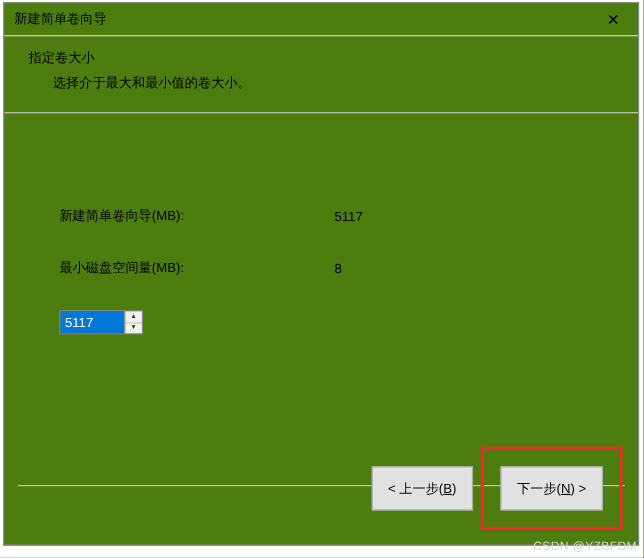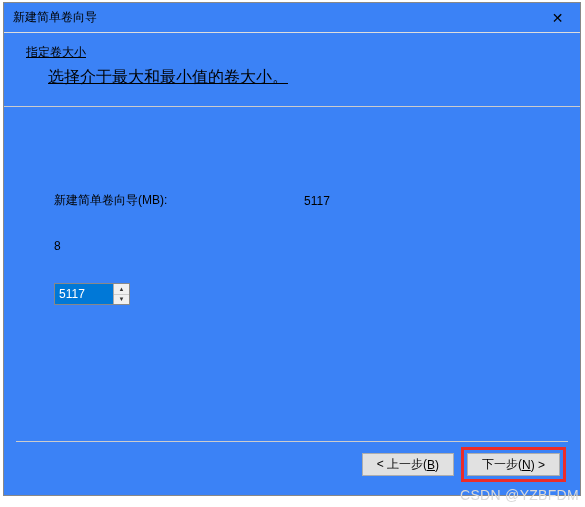--- a/index.html
+++ b/index.html
@@ -11,21 +11,21 @@
     body {
       width: 585px;
       height: 507px;
       background: #fff;
       position: relative;
     }
     .window {
       width: 578px;
       height: 494px;
       border: 1px solid #888;
-      background: #3b82f6;
+      background: #4d7c0f;
       position: absolute;
       left: 3px;
       top: 2px;
     }
     .titlebar {
       height: 30px;
       border-bottom: 1px solid #ddd;
       display: flex;
       align-items: center;
       justify-content: space-between;
@@ -47,27 +47,25 @@
       font-family: sans-serif;
     }
     .header-section {
       padding: 11px 10px 18px 22px;
       border-bottom: 1px solid #ccc;
     }
     .header-title {
       font-size: 12px;
       color: #000;
       margin-bottom: 6px;
-      text-decoration: underline;
     }
     .header-subtitle {
-      font-size: 16px;
+      font-size: 12px;
       color: #000;
       padding-left: 22px;
-      text-decoration: underline;
     }
     .content-area {
       padding: 85px 50px 0 50px;
     }
     .field-row {
       display: flex;
       align-items: center;
       margin-bottom: 30px;
       font-size: 12px;
       color: #000;
@@ -128,41 +126,41 @@
     }
     .button-row {
       position: absolute;
       bottom: 13px;
       right: 14px;
       display: flex;
       align-items: center;
       gap: 7px;
     }
     .btn {
-      height: 23px;
+      height: 40px;
       padding: 0 14px;
       font-size: 12px;
       background: #e1e1e1;
       border: 1px solid #adadad;
       cursor: pointer;
       color: #000;
       display: flex;
       align-items: center;
       justify-content: center;
     }
     .next-highlight {
       border: 3px solid #ec2c29;
-      padding: 3px;
+      padding: 15px;
       display: inline-flex;
     }
     .watermark {
       position: absolute;
       bottom: 4px;
       right: 6px;
-      font-size: 14px;
+      font-size: 11px;
       color: #d9d9d9;
       font-family: Arial, sans-serif;
       letter-spacing: 0.3px;
     }
     .underline {
       text-decoration: underline;
     }
   </style>
 </head>
 <body>
@@ -180,20 +178,21 @@
     <div class="header-subtitle">选择介于最大和最小值的卷大小。</div>
   </div>
 
   <div class="content-area">
     <div class="field-row">
       <div class="field-label">新建简单卷向导(MB):</div>
       <div class="field-value">5117</div>
     </div>
 
     <div class="field-row">
+      <div class="field-label">最小磁盘空间量(MB):</div>
       <div class="field-value">8</div>
     </div>
 
     <div class="field-row">
       <div class="field-value">
         <div class="input-wrap selected">
           <input class="volume-input" type="text" value="5117" style="">
           <div class="spinner">
             <button class="spin-btn">▲</button>
             <button class="spin-btn">▼</button>

